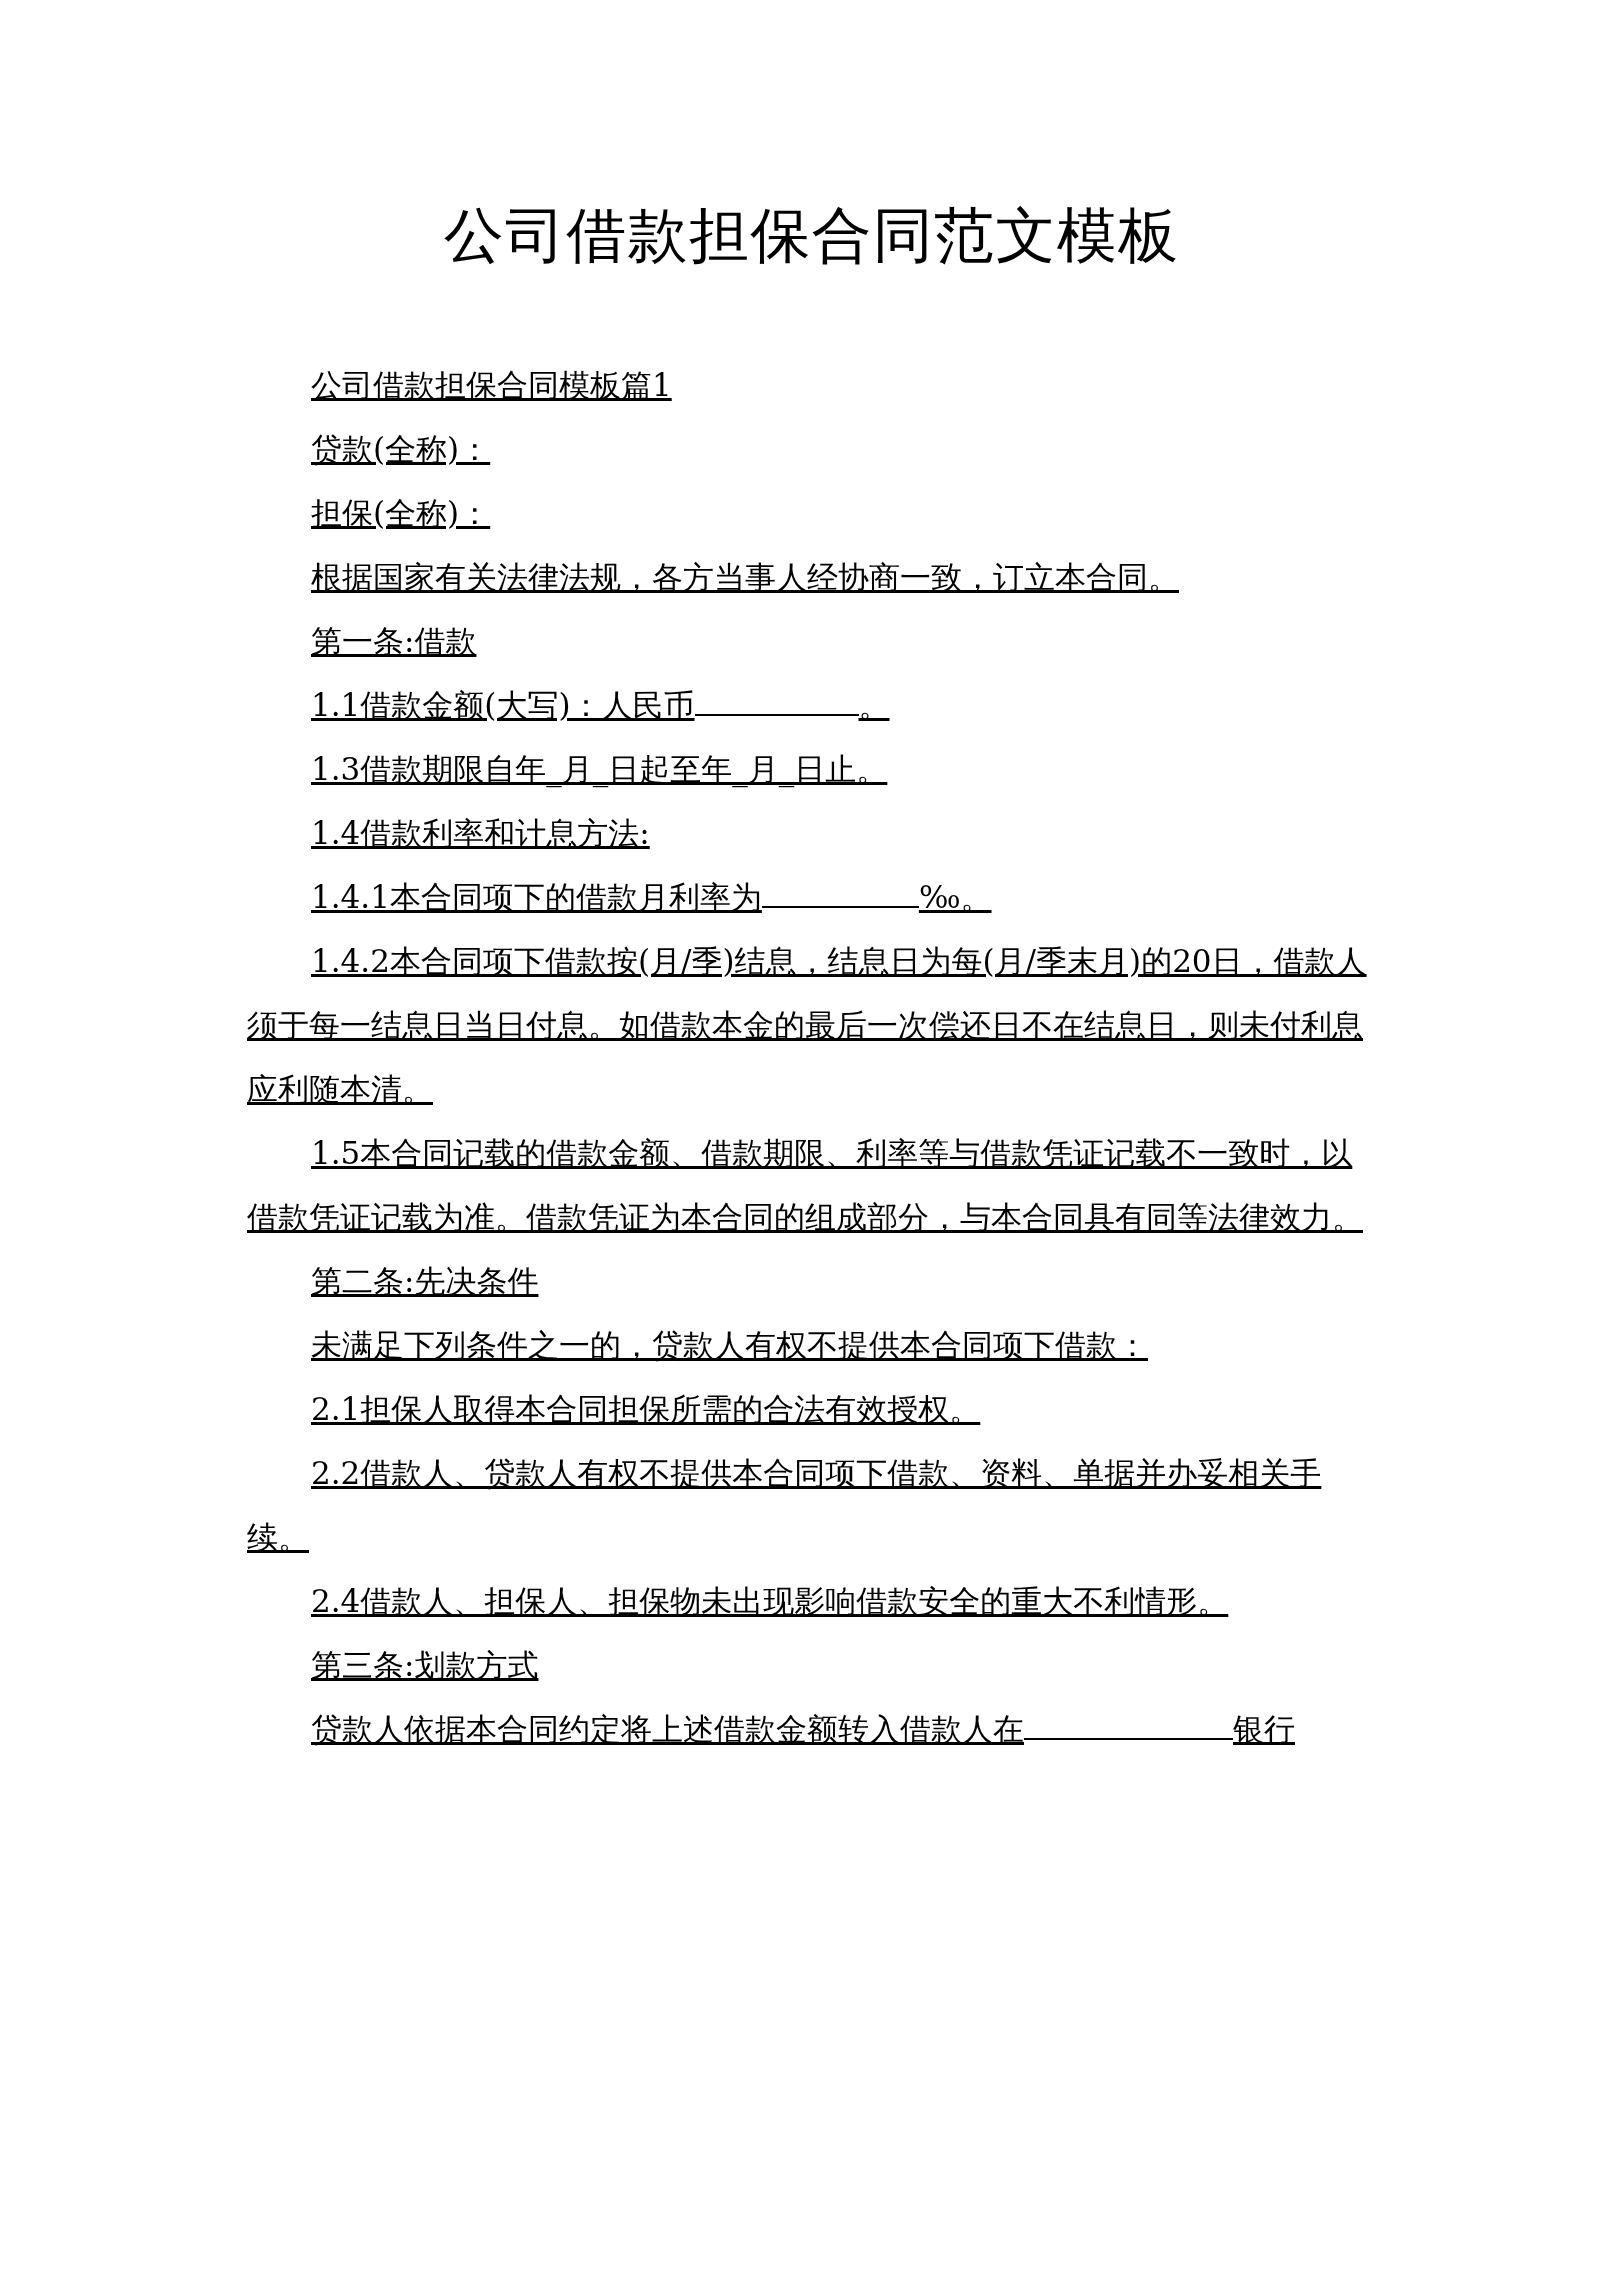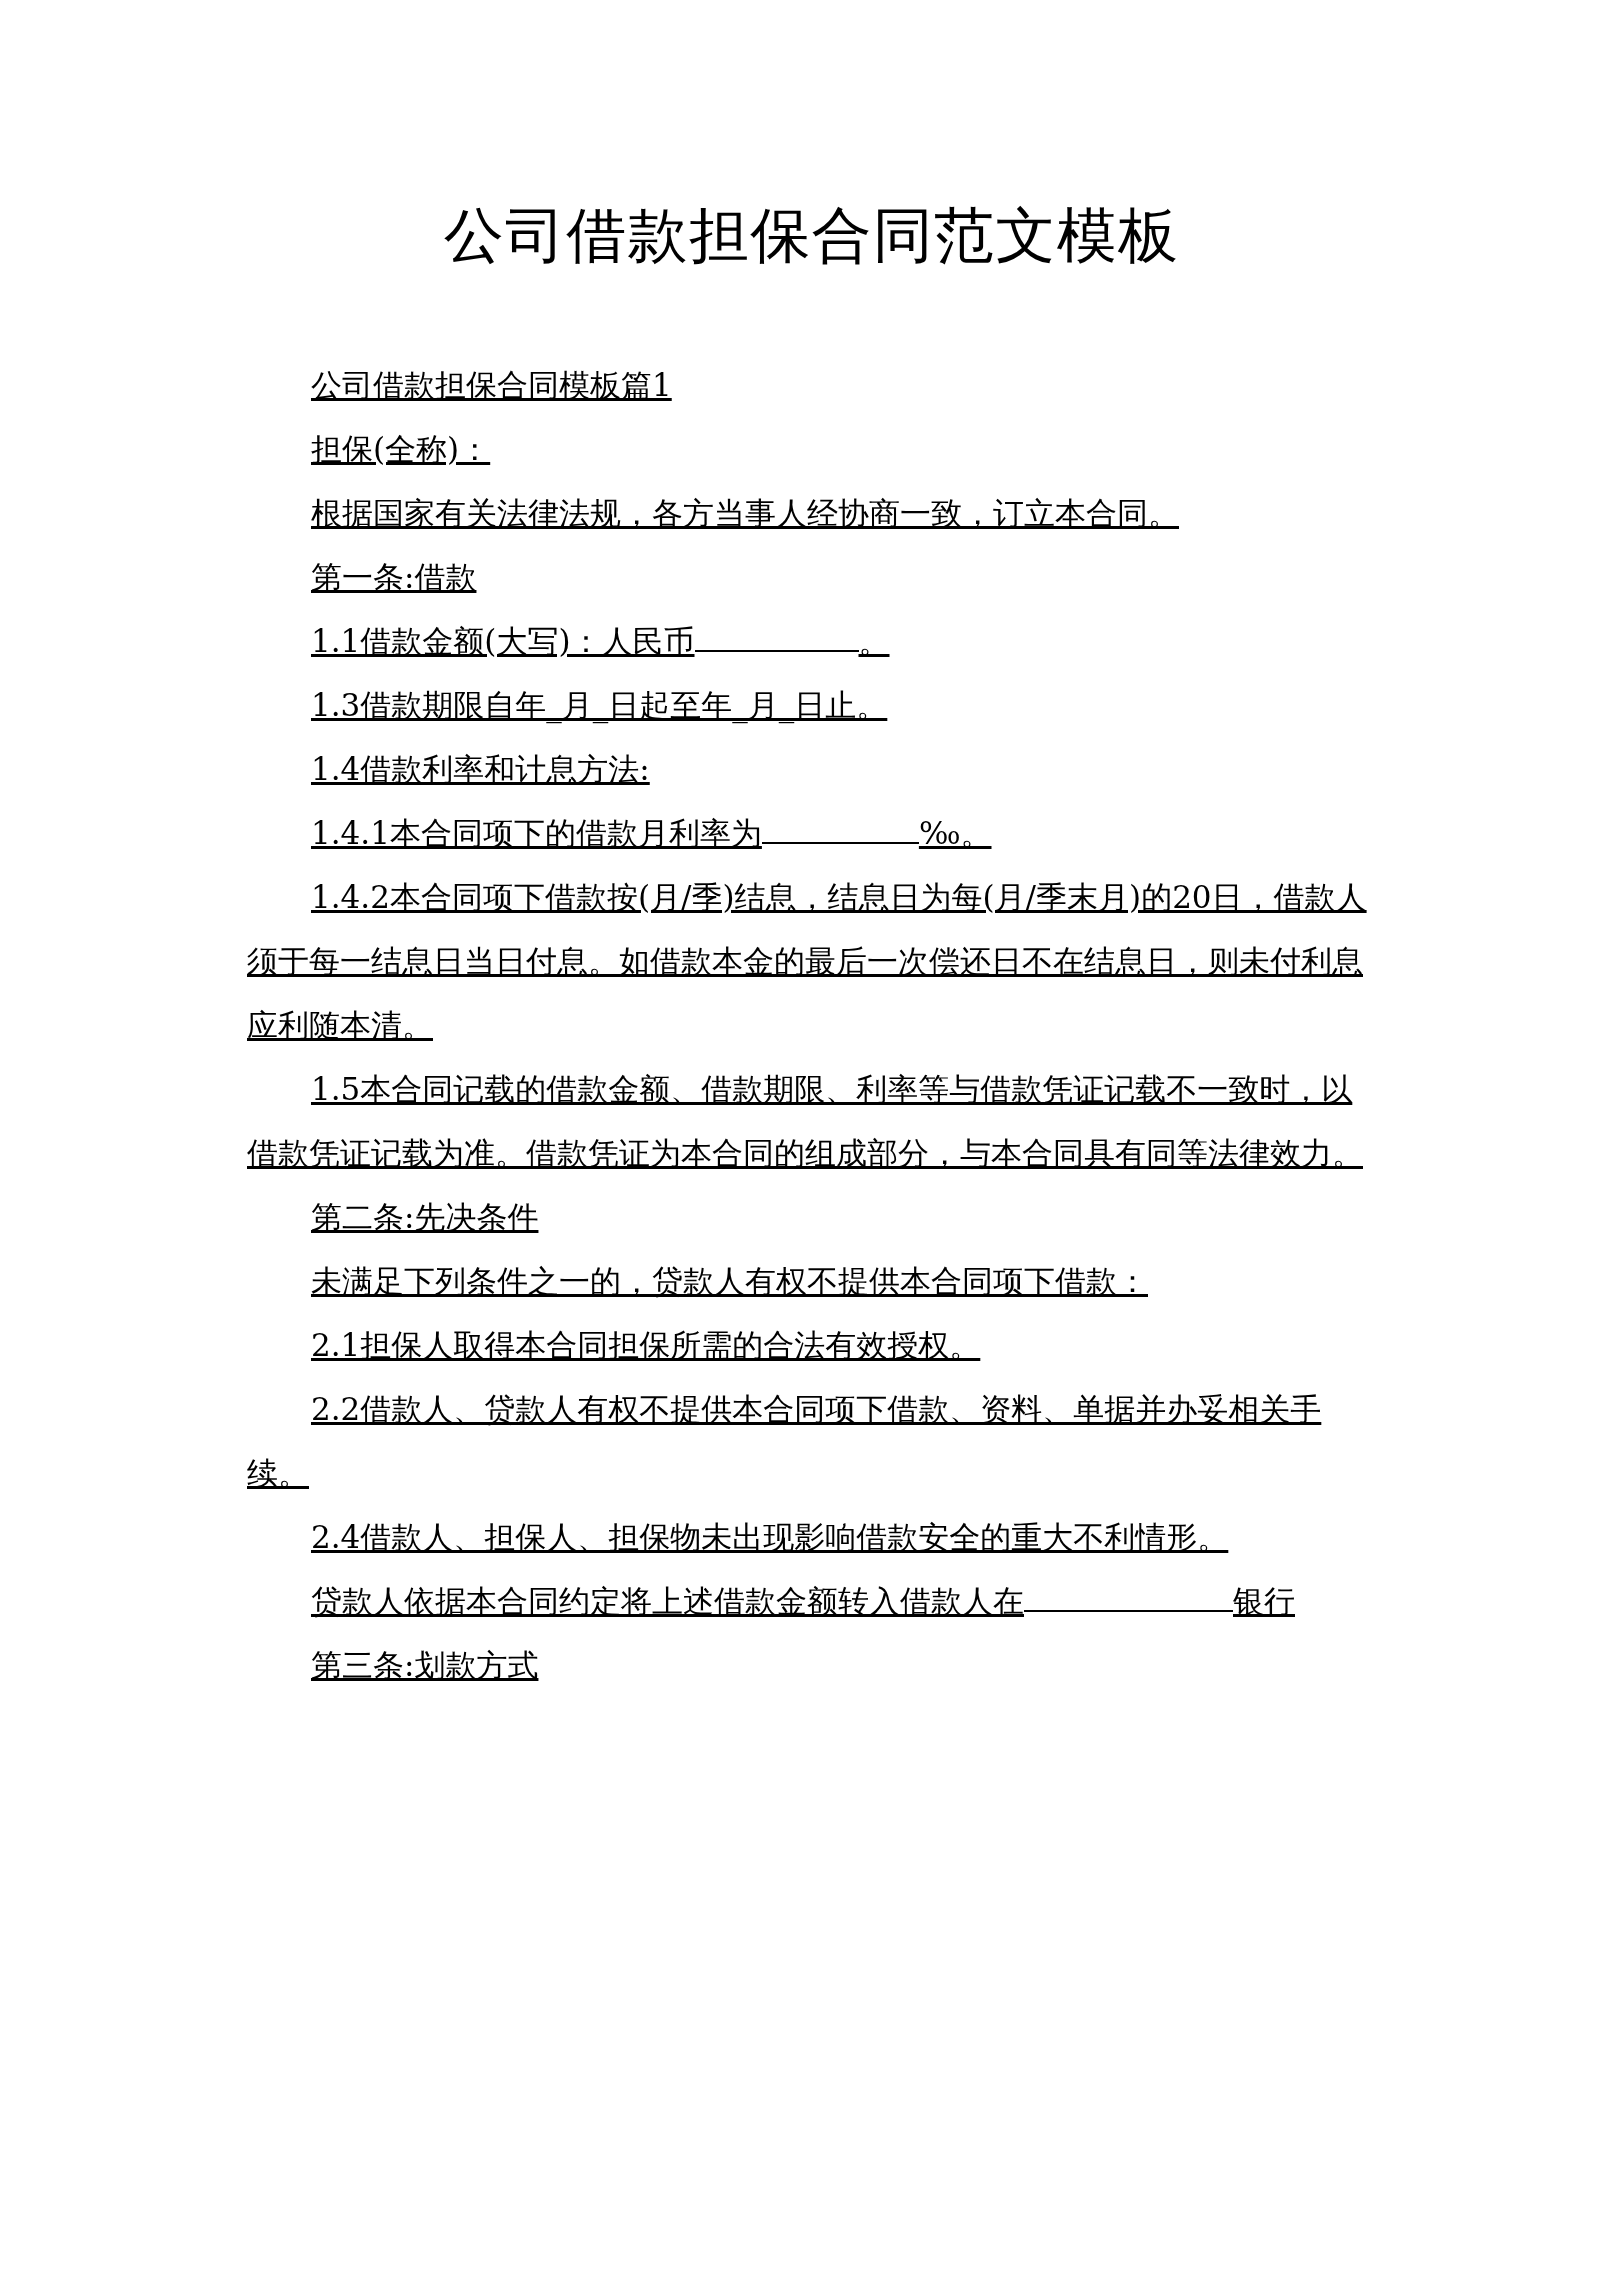--- a/index.html
+++ b/index.html
@@ -28,34 +28,35 @@
   }
 </style>
 </head>
 <body>
 
 <div class="page">
   <div class="title">公司借款担保合同范文模板</div>
 
   <div class="body">
     <p class="p indent">公司借款担保合同模板篇1</p>
+    <p class="p indent">贷款(全称)：</p>
     <p class="p indent">担保(全称)：</p>
     <p class="p indent">根据国家有关法律法规，各方当事人经协商一致，订立本合同。</p>
 
     <p class="p indent">第一条:借款</p>
     <p class="p indent"><span>1.1借款金额(大写)：人民币</span><span class="blank" style="width:164px"></span><span>。</span></p>
     <p class="p indent">1.3借款期限自年_月_日起至年_月_日止。</p>
     <p class="p indent">1.4借款利率和计息方法:</p>
     <p class="p indent"><span>1.4.1本合同项下的借款月利率为</span><span class="blank" style="width:157px"></span><span>‰。</span></p>
     <p class="p indent">1.4.2本合同项下借款按(月/季)结息，结息日为每(月/季末月)的20日，借款人须于每一结息日当日付息。如借款本金的最后一次偿还日不在结息日，则未付利息应利随本清。</p>
     <p class="p indent">1.5本合同记载的借款金额、借款期限、利率等与借款凭证记载不一致时，以借款凭证记载为准。借款凭证为本合同的组成部分，与本合同具有同等法律效力。</p>
 
     <p class="p indent">第二条:先决条件</p>
     <p class="p indent">未满足下列条件之一的，贷款人有权不提供本合同项下借款：</p>
     <p class="p indent">2.1担保人取得本合同担保所需的合法有效授权。</p>
     <p class="p indent">2.2借款人、贷款人有权不提供本合同项下借款、资料、单据并办妥相关手续。</p>
     <p class="p indent">2.4借款人、担保人、担保物未出现影响借款安全的重大不利情形。</p>
 
+    <p class="p indent">第三条:划款方式</p>
     <p class="p indent"><span>贷款人依据本合同约定将上述借款金额转入借款人在</span><span class="blank" style="width:209px"></span><span>银行</span></p>
-    <p class="p indent">第三条:划款方式</p>
   </div>
 </div>
 
 
 </body></html>

